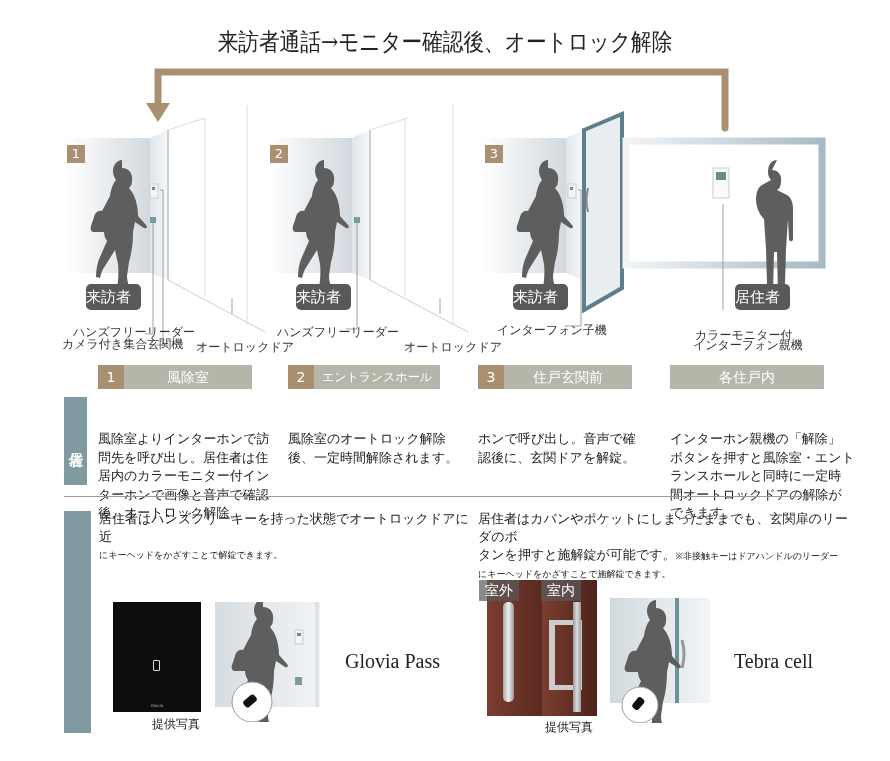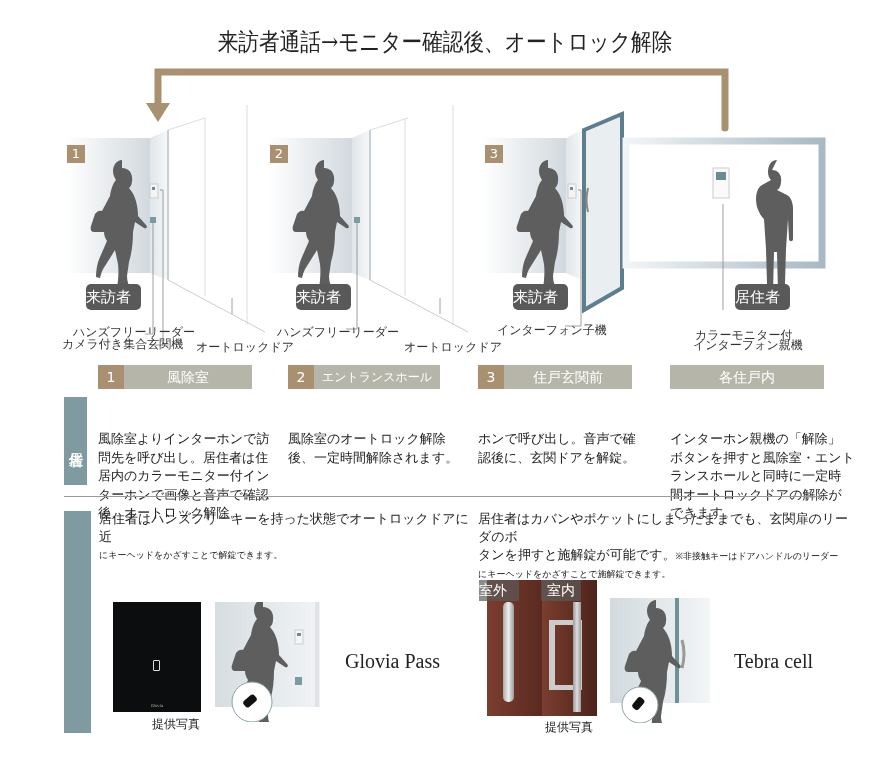--- a/index.html
+++ b/index.html
@@ -186,21 +186,21 @@
   <use href="#woman" x="20" y="5" transform="scale(1)"></use>
   <rect x="80" y="28" width="8" height="14" fill="#f5f5f5" stroke="#ccc"></rect>
   <rect x="82" y="31" width="4" height="3" fill="#6d8b90"></rect>
   <rect x="80" y="75" width="7" height="8" fill="#7a9ba0"></rect>
   <circle cx="37" cy="100" r="20" fill="#fff" stroke="#8aa5aa"></circle>
   <rect x="28" y="95" width="14" height="8" rx="3" fill="#111" transform="rotate(-40 35 99)"></rect>
 </svg>
 <div class="abs product" style="left:345px;top:650px">Glovia Pass</div>
 
 <div class="abs" style="left:487px;top:580px;width:110px;height:136px;background:linear-gradient(90deg,#7b3e2f,#5a2a20 50%,#7b3e2f 50%,#4c231b)">
-  <div style="position:absolute;left:-8px;top:0;width:40px;height:21px;background:rgba(90,90,90,.7);color:#fff;font-size:14px;text-align:left;line-height:21px;font-family:'DejaVu Sans',sans-serif">室外</div>
+  <div style="position:absolute;left:-8px;top:0;width:40px;height:21px;background:rgba(90,90,90,.7);color:#fff;font-size:14px;text-align:center;line-height:21px;font-family:'DejaVu Sans',sans-serif">室外</div>
   <div style="position:absolute;left:54px;top:0;width:40px;height:21px;background:rgba(90,90,90,.7);color:#fff;font-size:14px;text-align:center;line-height:21px;font-family:'DejaVu Sans',sans-serif">室内</div>
   <div style="position:absolute;left:16px;top:22px;width:11px;height:100px;background:linear-gradient(90deg,#aaa,#eee,#999);border-radius:5px"></div>
   <div style="position:absolute;left:62px;top:40px;width:22px;height:60px;border:5px solid #ccc;border-left-width:6px"></div>
   <div style="position:absolute;left:86px;top:22px;width:8px;height:110px;background:linear-gradient(90deg,#999,#ddd,#999)"></div>
 </div>
 <div class="abs caption" style="left:545px;top:719px">提供写真</div>
 
 <svg class="abs" style="left:610px;top:598px" width="105" height="125">
   <defs>
     <linearGradient id="pg2" x1="0" x2="1">

